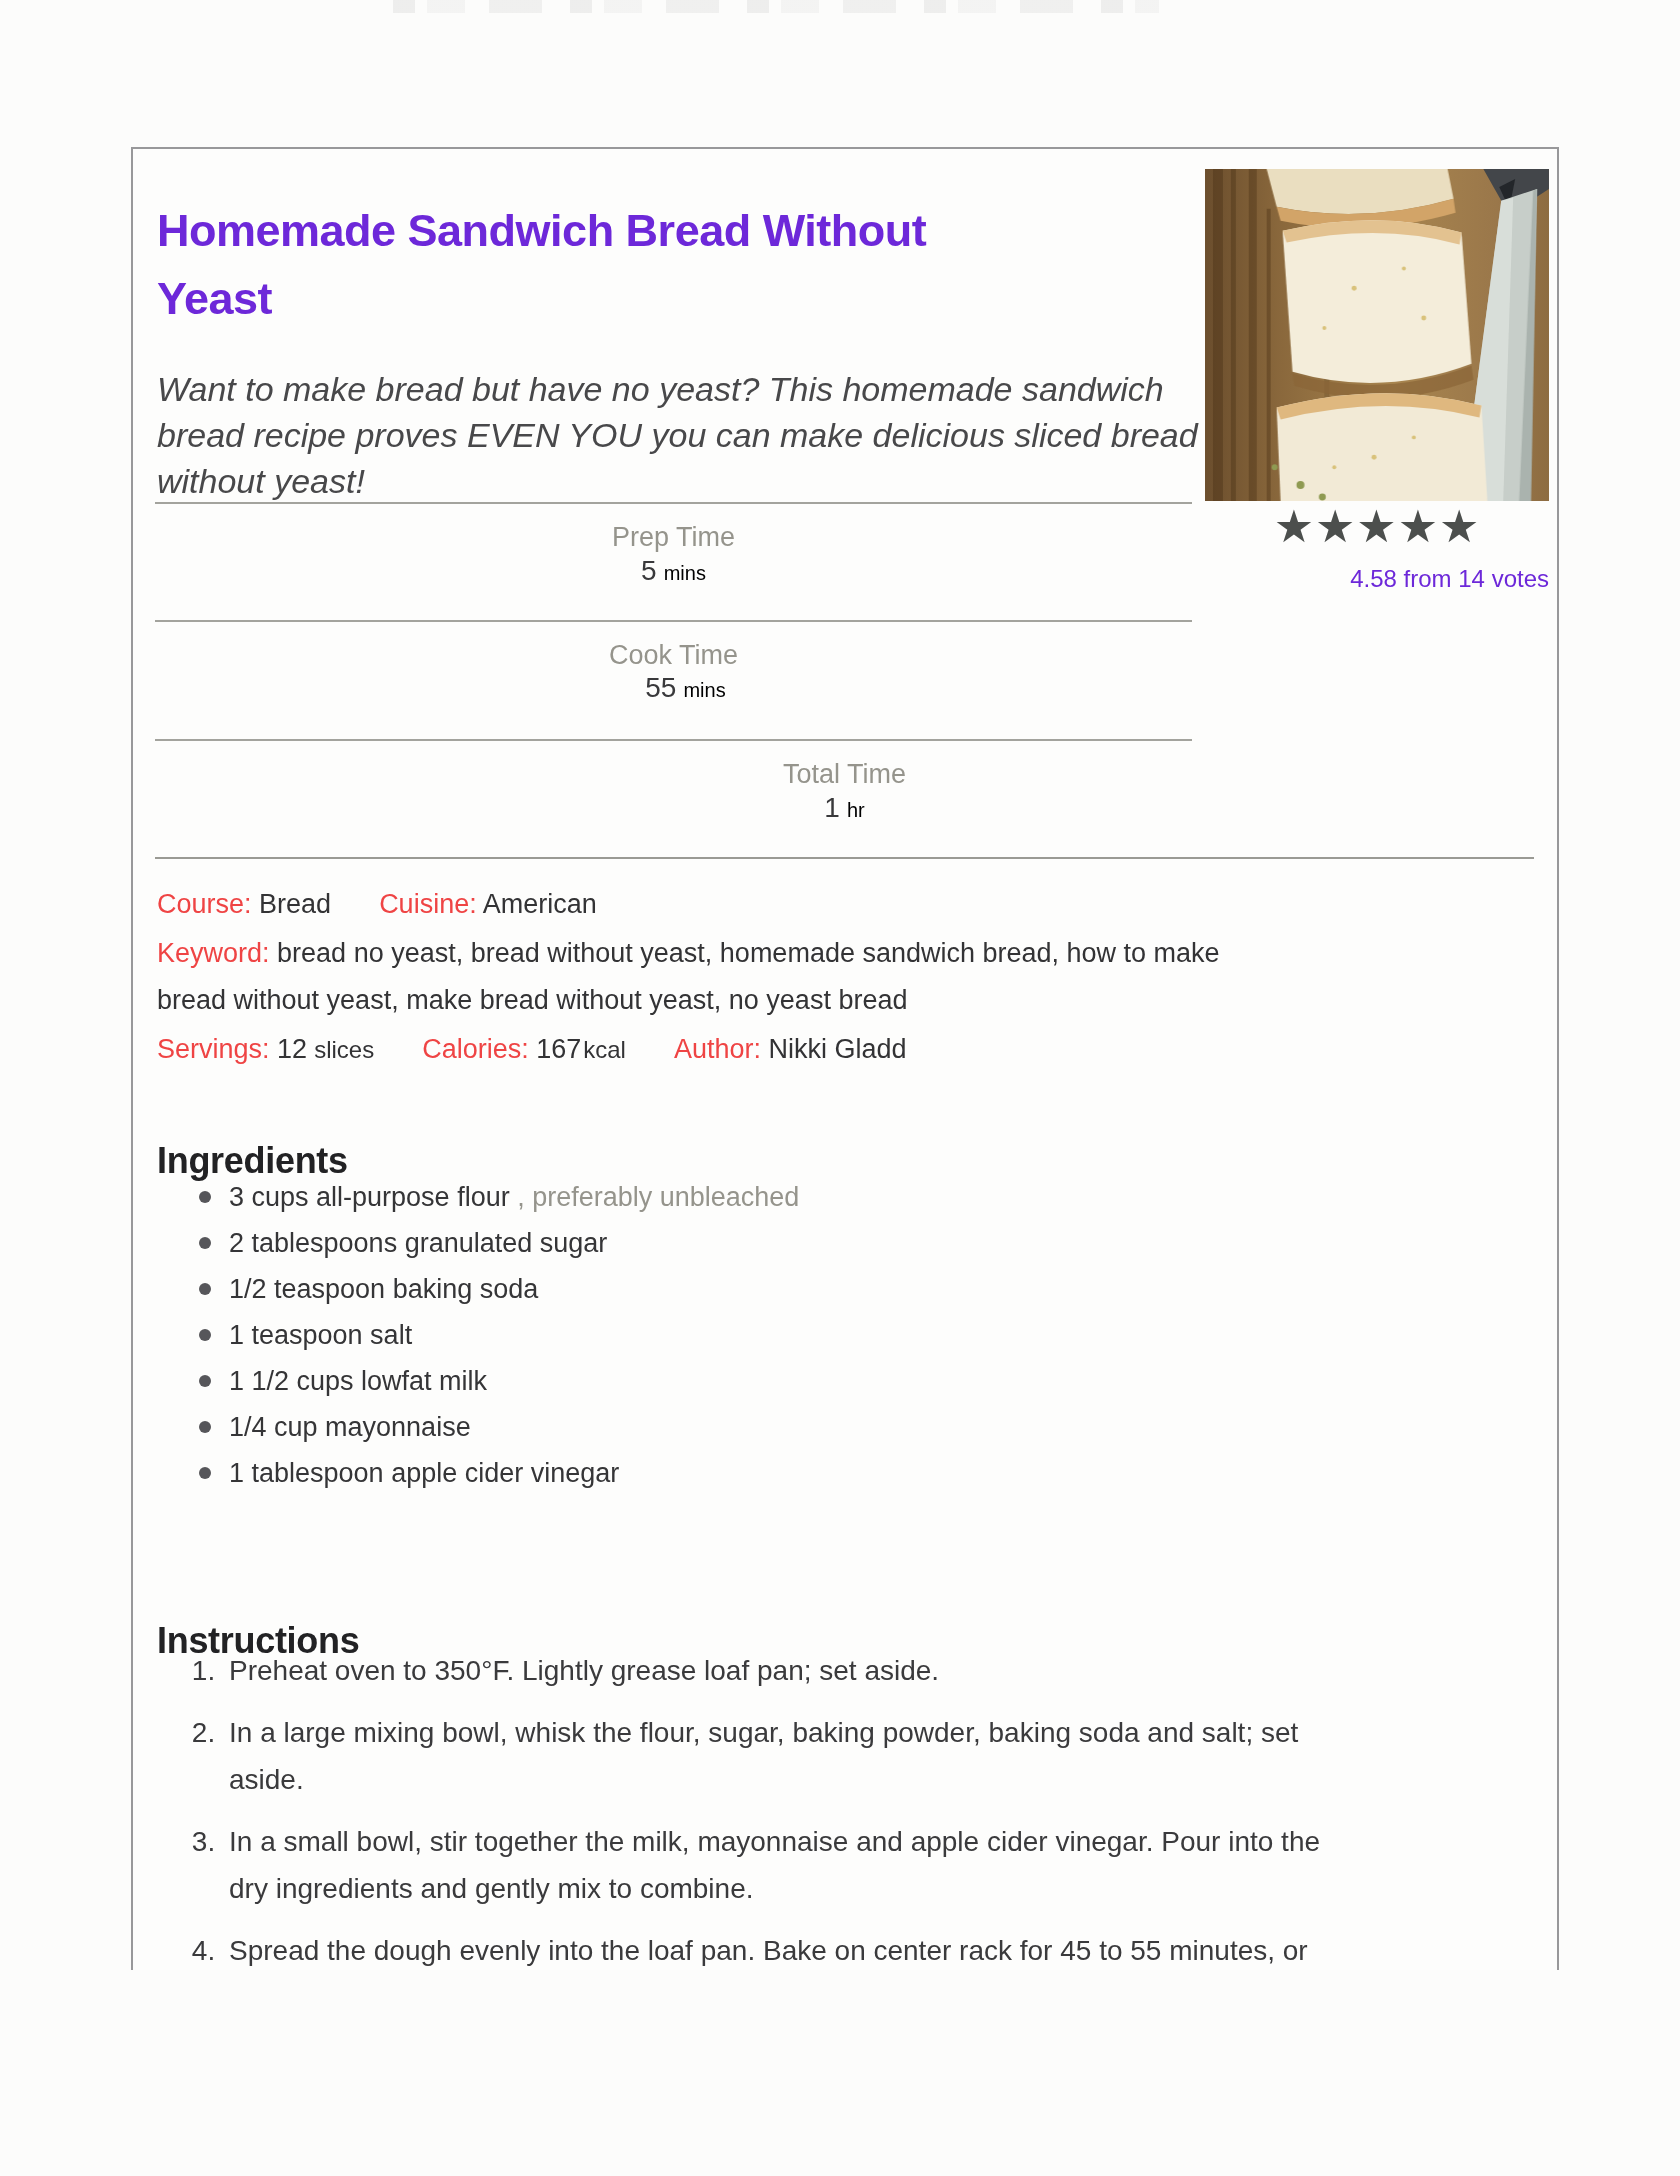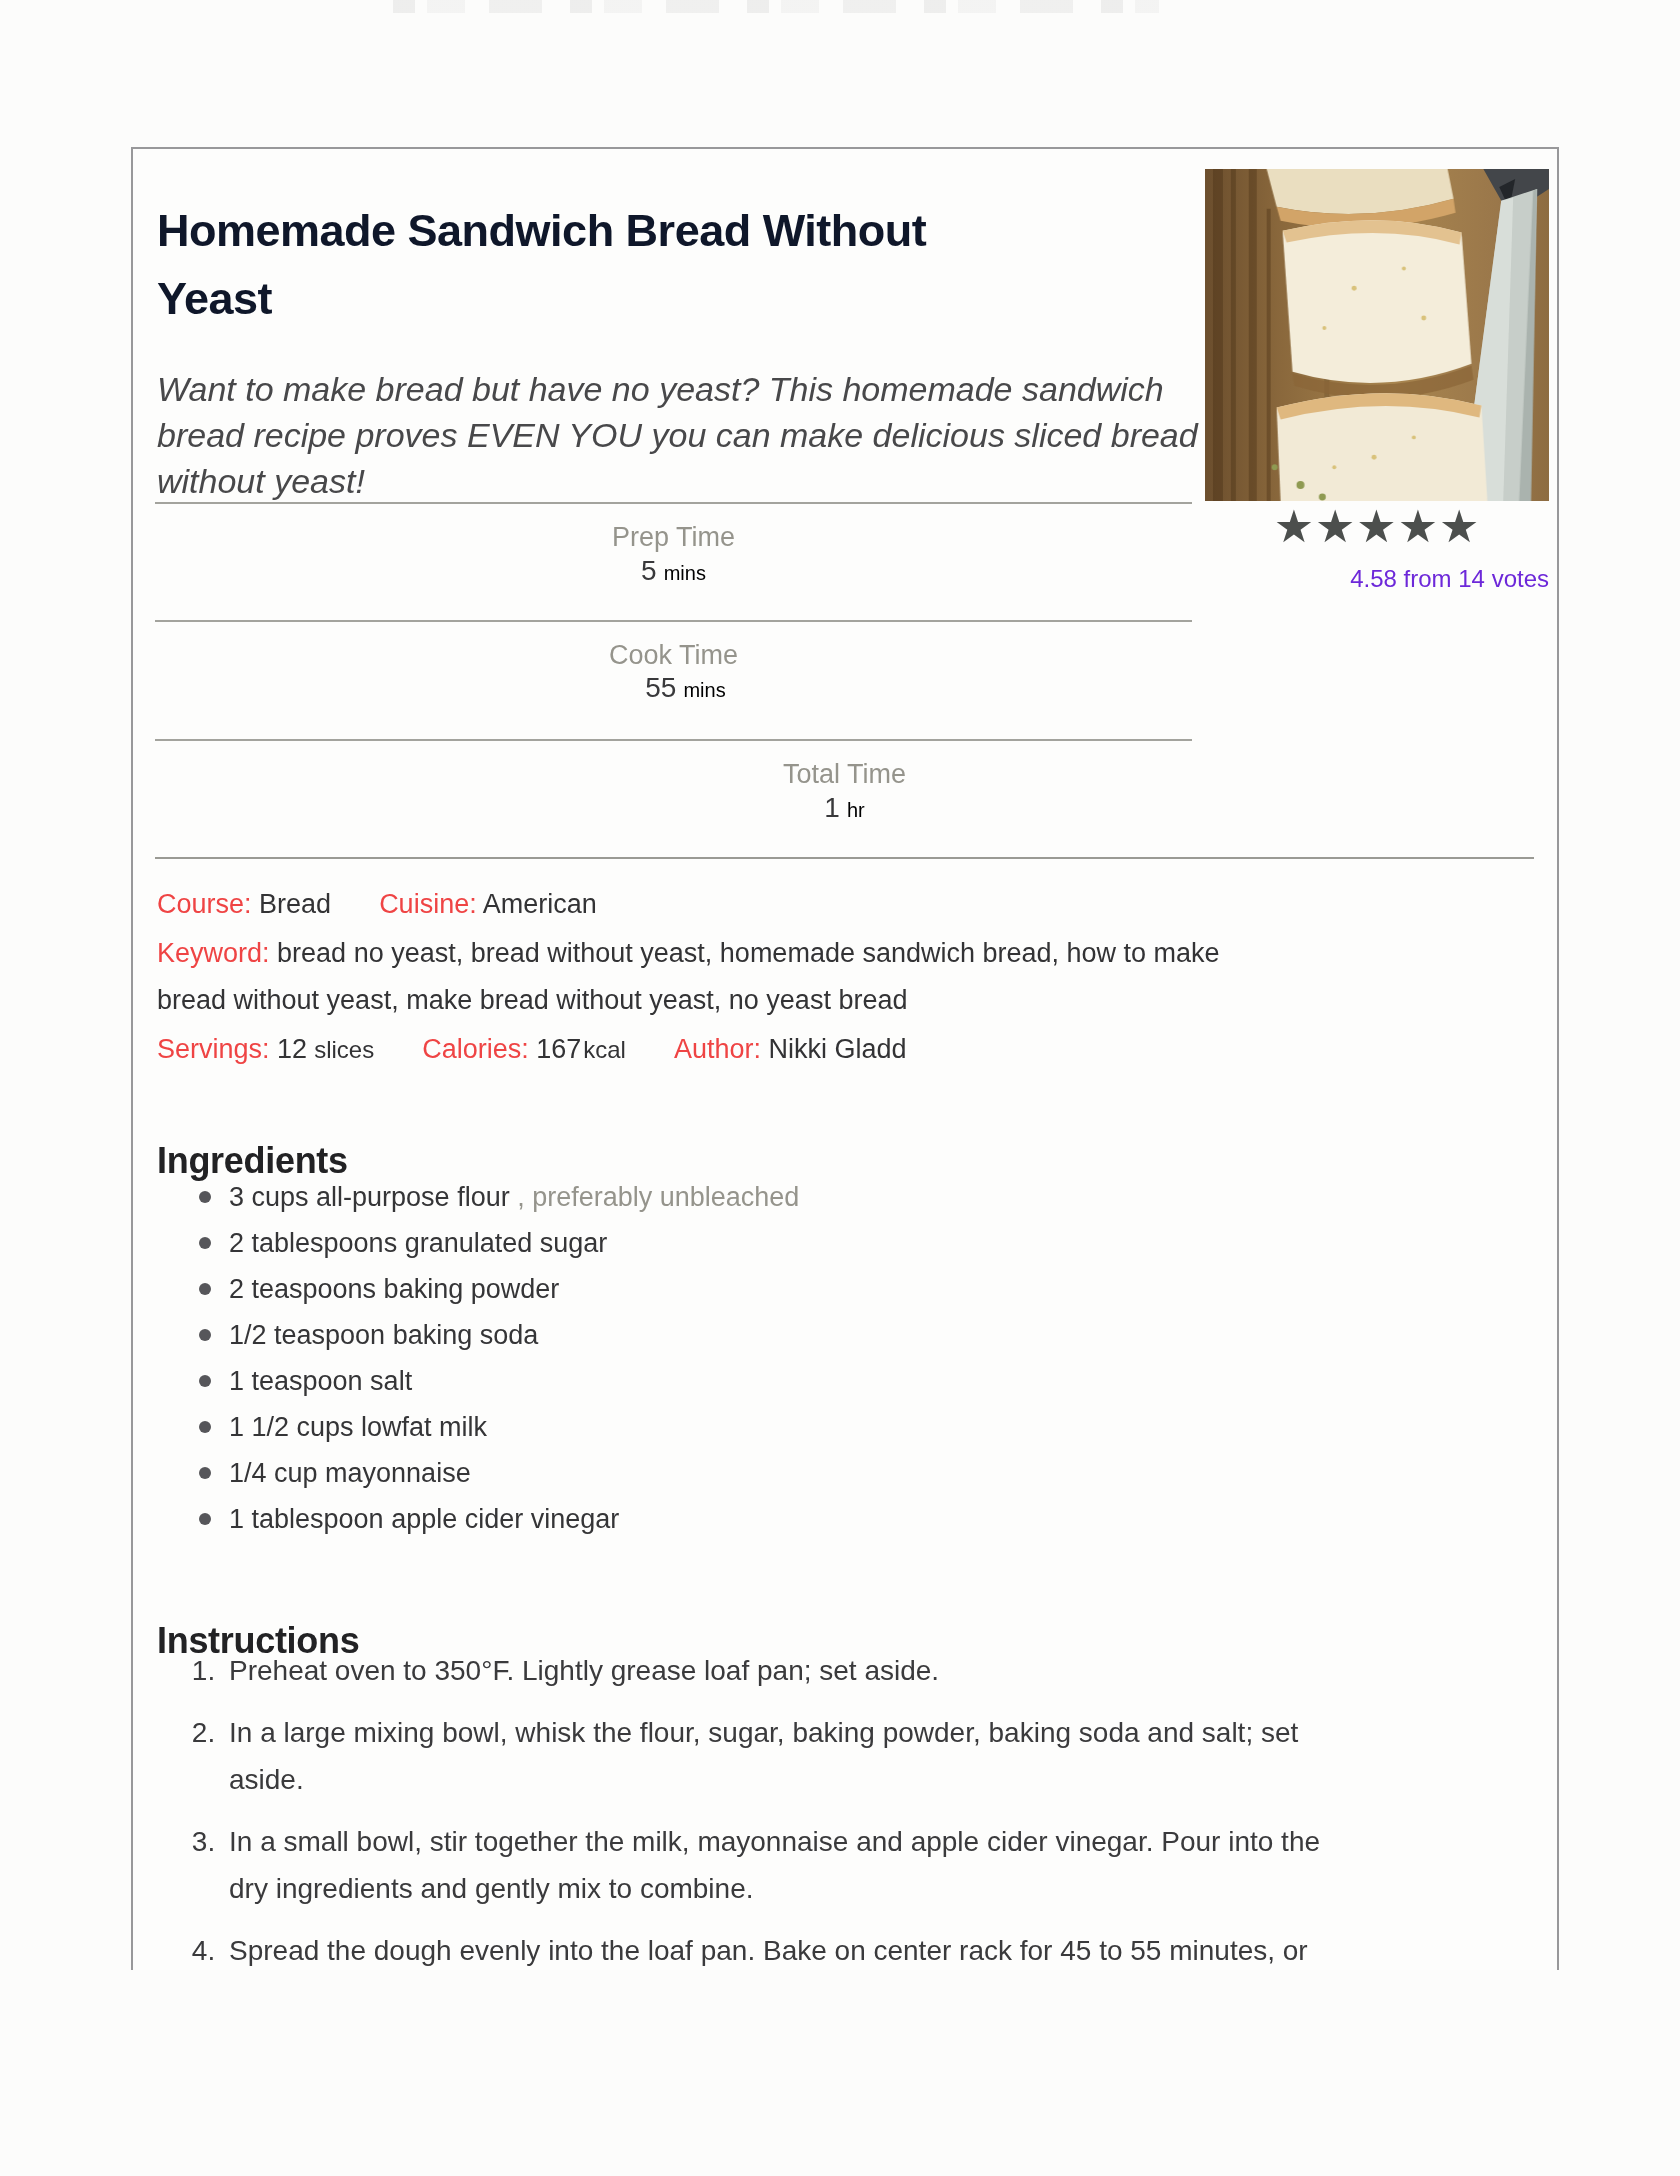--- a/index.html
+++ b/index.html
@@ -26,21 +26,21 @@
   .card{
     position:absolute;left:131px;top:147px;
     width:1428px;height:1823px;
     border:2px solid #98989a;border-bottom:none;
     background:#fdfdfc;
   }
 
   .page-title{
     position:absolute;left:24px;top:18px;width:1055px;
     font-size:45px;line-height:68px;font-weight:700;
-    letter-spacing:-0.5px;color:#0f172a;white-space:pre-line;
+    letter-spacing:-0.5px;color:#6d28d9;white-space:pre-line;
   }
   .recipe-desc{
     position:absolute;left:24px;top:183px;width:1055px;
     font-size:34px;line-height:46px;font-style:italic;color:#48484a;
     white-space:pre-line;
   }
 
   
   .photo-frame{
     position:absolute;left:1072px;top:20px;width:344px;height:332px;
@@ -215,21 +215,20 @@
   </div>
 
   <h2 class="section-heading ingredients-heading">Ingredients</h2>
 
   <ul class="ingredients">
 
       <li><span class="ing-text">3 cups all-purpose flour</span><span class="ing-note"> , preferably unbleached</span></li>
 
       <li><span class="ing-text">2 tablespoons granulated sugar</span></li>
 
-      <li><span class="ing-text">2 teaspoons baking powder</span></li>
 
       <li><span class="ing-text">1/2 teaspoon baking soda</span></li>
 
       <li><span class="ing-text">1 teaspoon salt</span></li>
 
       <li><span class="ing-text">1 1/2 cups lowfat milk</span></li>
 
       <li><span class="ing-text">1/4 cup mayonnaise</span></li>
 
       <li><span class="ing-text">1 tablespoon apple cider vinegar</span></li>

